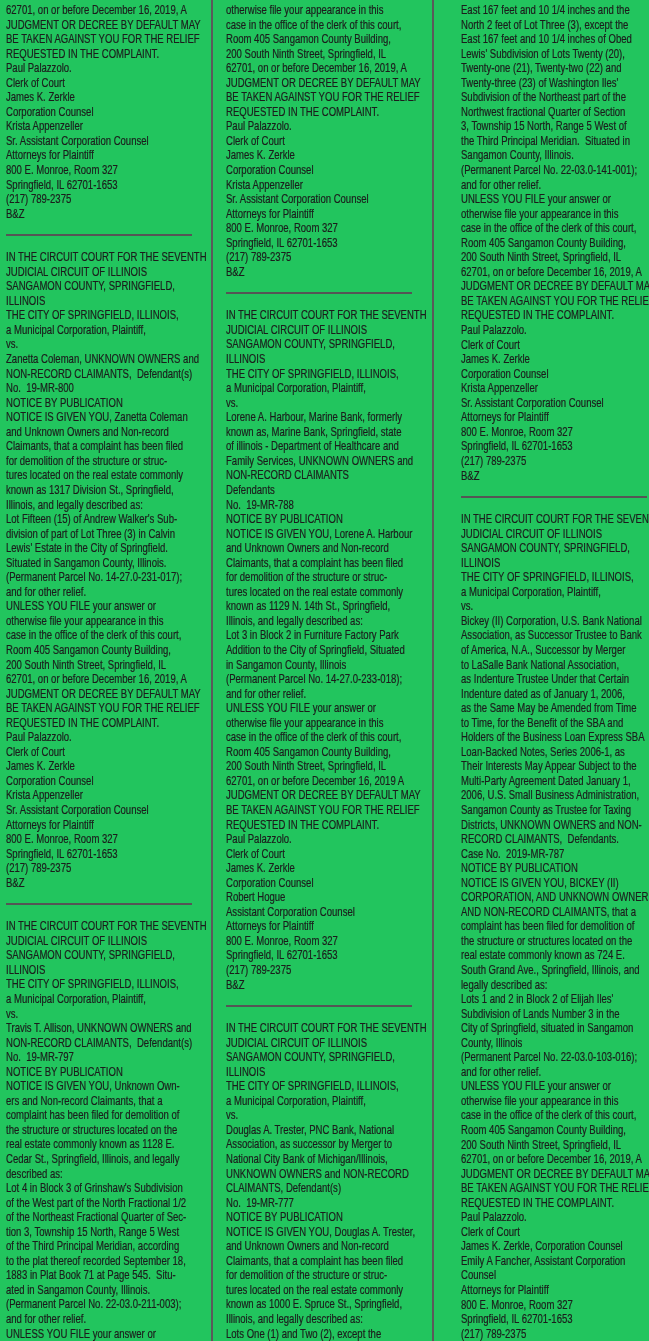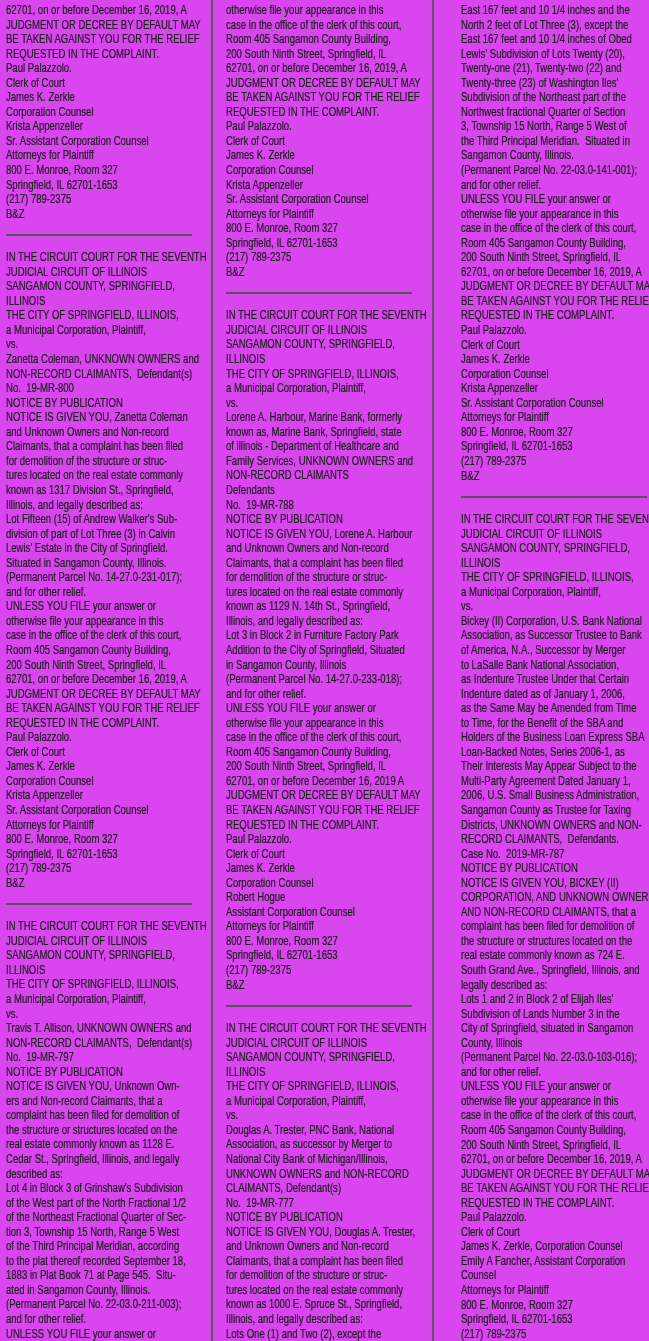--- a/index.html
+++ b/index.html
@@ -11,21 +11,21 @@
     width: 649px;
     height: 1341px;
     overflow: hidden;
     font-family: "Liberation Sans", "DejaVu Sans", sans-serif;
   }
   .page {
     display: flex;
     flex-direction: row;
     width: 649px;
     height: 1341px;
-    background: #d946ef;
+    background: #22c55e;
   }
   .col {
     box-sizing: border-box;
     height: 1341px;
     overflow: hidden;
     padding-top: 3px;
   }
   .col-1 {
     width: 213px;
     border-right: 2px solid #5a5a5a;

